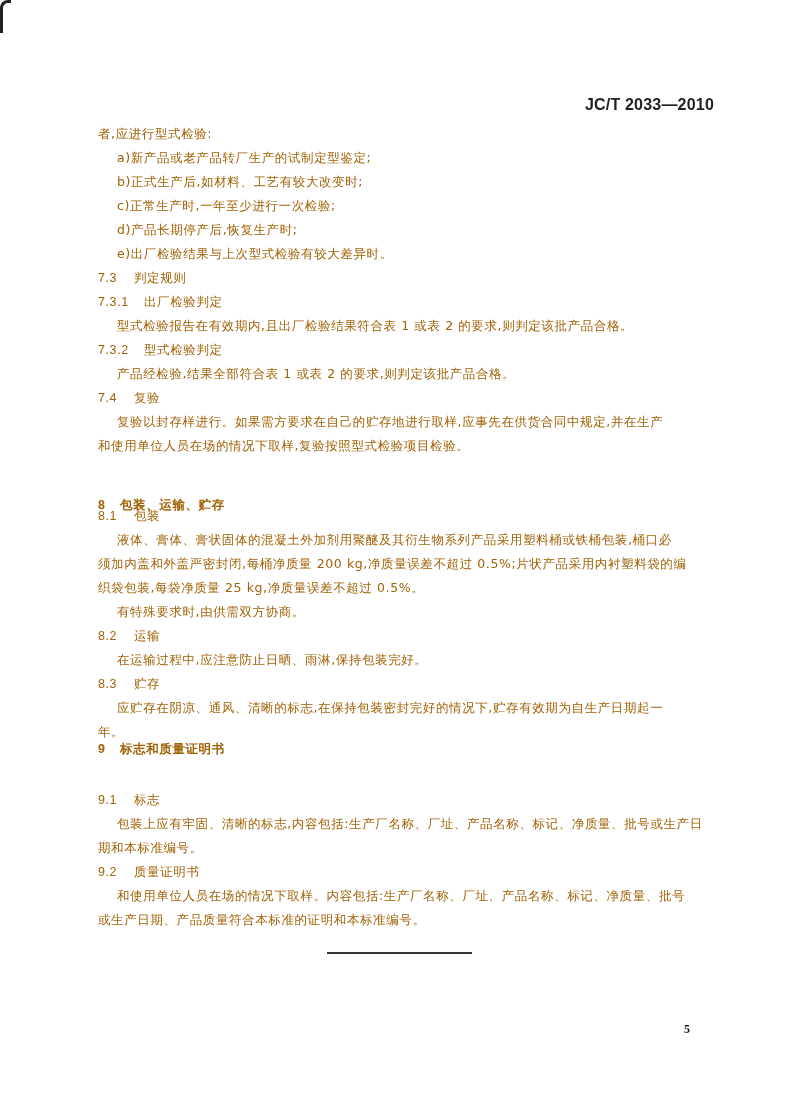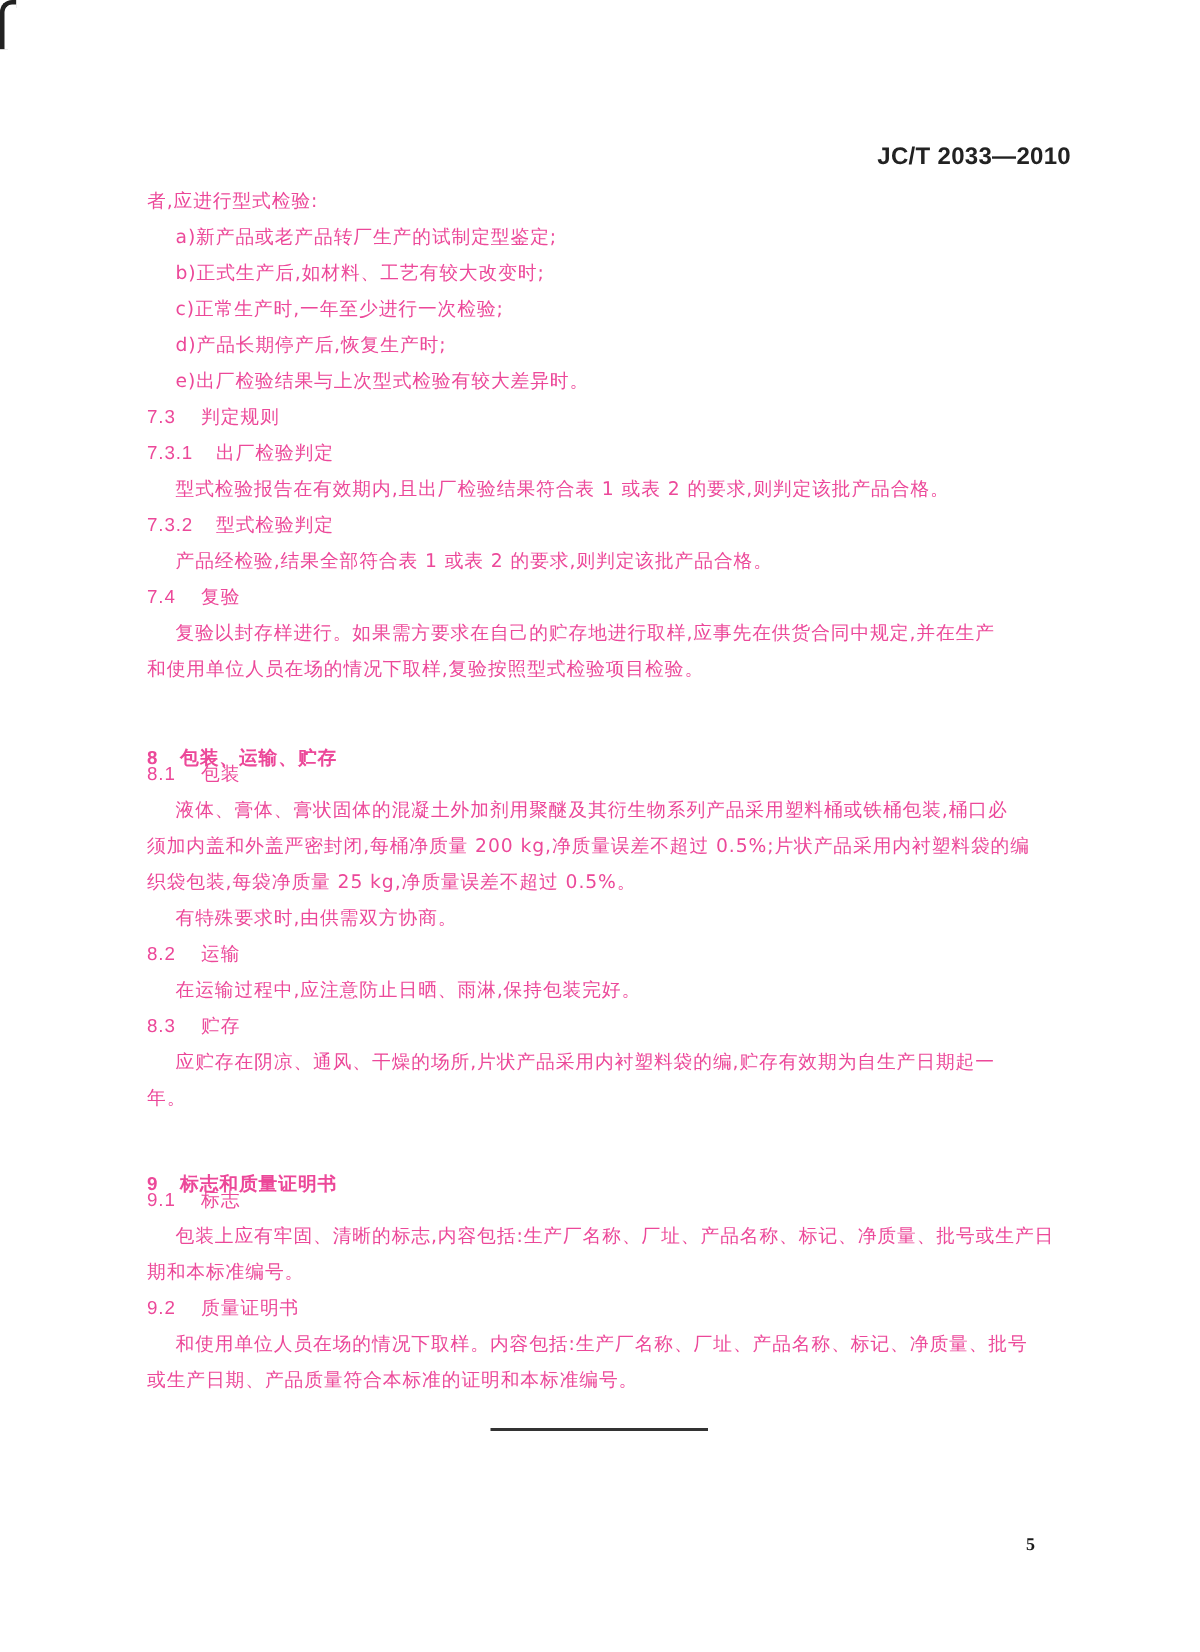--- a/index.html
+++ b/index.html
@@ -8,21 +8,21 @@
     font-family: "DejaVu Sans", sans-serif; color: #1a1a1a;
   }
   .corner {
     position: absolute; left: 0; top: 0; width: 8px; height: 30px;
     border-top-left-radius: 8px; border-left: 3px solid #222; border-top: 3px solid #222;
   }
   .header-code {
     position: absolute; right: 86px; top: 96px; font-family: "Liberation Sans", sans-serif;
     font-weight: bold; font-size: 16px; color: #222; letter-spacing: 0.2px;
   }
-  .line { position: absolute; font-size: 12.5px; white-space: nowrap; color: #ec4899; letter-spacing: 0.6px; }
+  .line { position: absolute; font-size: 12.5px; white-space: nowrap; color: #a16207; letter-spacing: 0.6px; }
   .h { font-weight: bold; margin-top: 23px; }
   .ind1 { left: 117px; }
   .ind0 { left: 98px; }
   .num { display: inline-block; min-width: 36px; font-family: "Liberation Sans", sans-serif; }
   .num.w { min-width: 46px; }
   .rule {
     position: absolute; left: 327px; top: 852px; width: 145px; height: 2px; background: #333;
   }
   .page-num {
     position: absolute; left: 684px; top: 1022px; font-family: "Liberation Serif", serif; font-size: 12px; font-weight: bold;
@@ -52,24 +52,24 @@
 
 <div class="line ind0 h" style="top:474px"><span class="num" style="min-width:22px">8</span><span>包装、运输、贮存</span></div>
 <div class="line ind0" style="top:508px"><span class="num">8.1</span><span>包装</span></div>
 <div class="line ind1" style="top:532px">液体、膏体、膏状固体的混凝土外加剂用聚醚及其衍生物系列产品采用塑料桶或铁桶包装,桶口必</div>
 <div class="line ind0" style="top:556px">须加内盖和外盖严密封闭,每桶净质量 200 kg,净质量误差不超过 0.5%;片状产品采用内衬塑料袋的编</div>
 <div class="line ind0" style="top:580px">织袋包装,每袋净质量 25 kg,净质量误差不超过 0.5%。</div>
 <div class="line ind1" style="top:604px">有特殊要求时,由供需双方协商。</div>
 <div class="line ind0" style="top:628px"><span class="num">8.2</span><span>运输</span></div>
 <div class="line ind1" style="top:652px">在运输过程中,应注意防止日晒、雨淋,保持包装完好。</div>
 <div class="line ind0" style="top:676px"><span class="num">8.3</span><span>贮存</span></div>
-<div class="line ind1" style="top:700px">应贮存在阴凉、通风、干燥的场所,片状产品采用内衬塑料袋的编,贮存有效期为自生产日期起一</div>
+<div class="line ind1" style="top:700px">应贮存在阴凉、通风、清晰的标志,在保持包装密封完好的情况下,贮存有效期为自生产日期起一</div>
 <div class="line ind0" style="top:724px">年。</div>
 
-<div class="line ind0 h" style="top:758px"><span class="num" style="min-width:22px">9</span><span>标志和质量证明书</span></div>
+<div class="line ind0 h" style="top:718px"><span class="num" style="min-width:22px">9</span><span>标志和质量证明书</span></div>
 <div class="line ind0" style="top:792px"><span class="num">9.1</span><span>标志</span></div>
 <div class="line ind1" style="top:816px">包装上应有牢固、清晰的标志,内容包括:生产厂名称、厂址、产品名称、标记、净质量、批号或生产日</div>
 <div class="line ind0" style="top:840px">期和本标准编号。</div>
 <div class="line ind0" style="top:864px"><span class="num">9.2</span><span>质量证明书</span></div>
 <div class="line ind1" style="top:888px">和使用单位人员在场的情况下取样。内容包括:生产厂名称、厂址、产品名称、标记、净质量、批号</div>
 <div class="line ind0" style="top:912px">或生产日期、产品质量符合本标准的证明和本标准编号。</div>
 
 <div class="rule" style="top:952px"></div>
 <div class="page-num">5</div>
 

